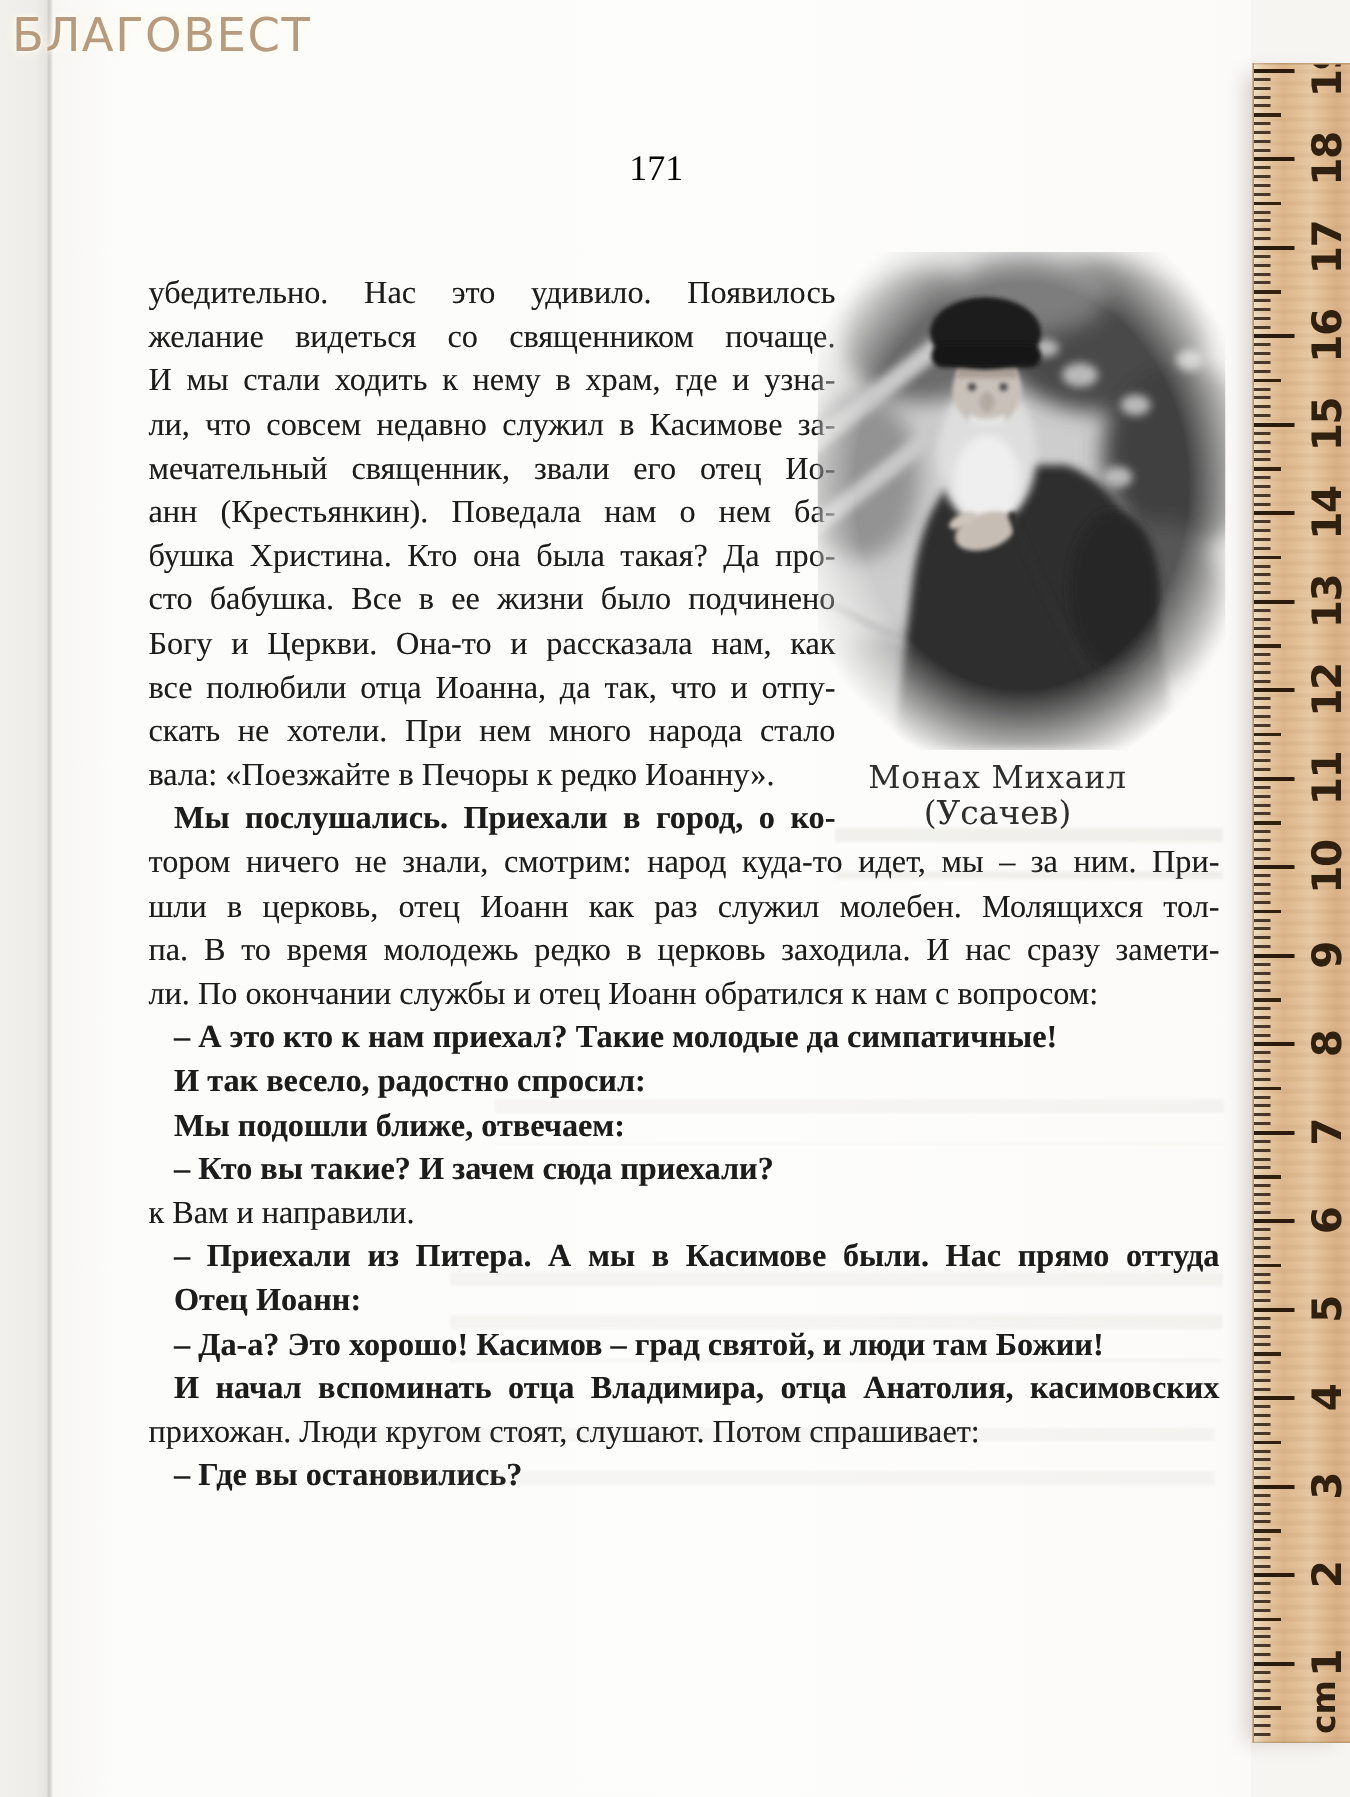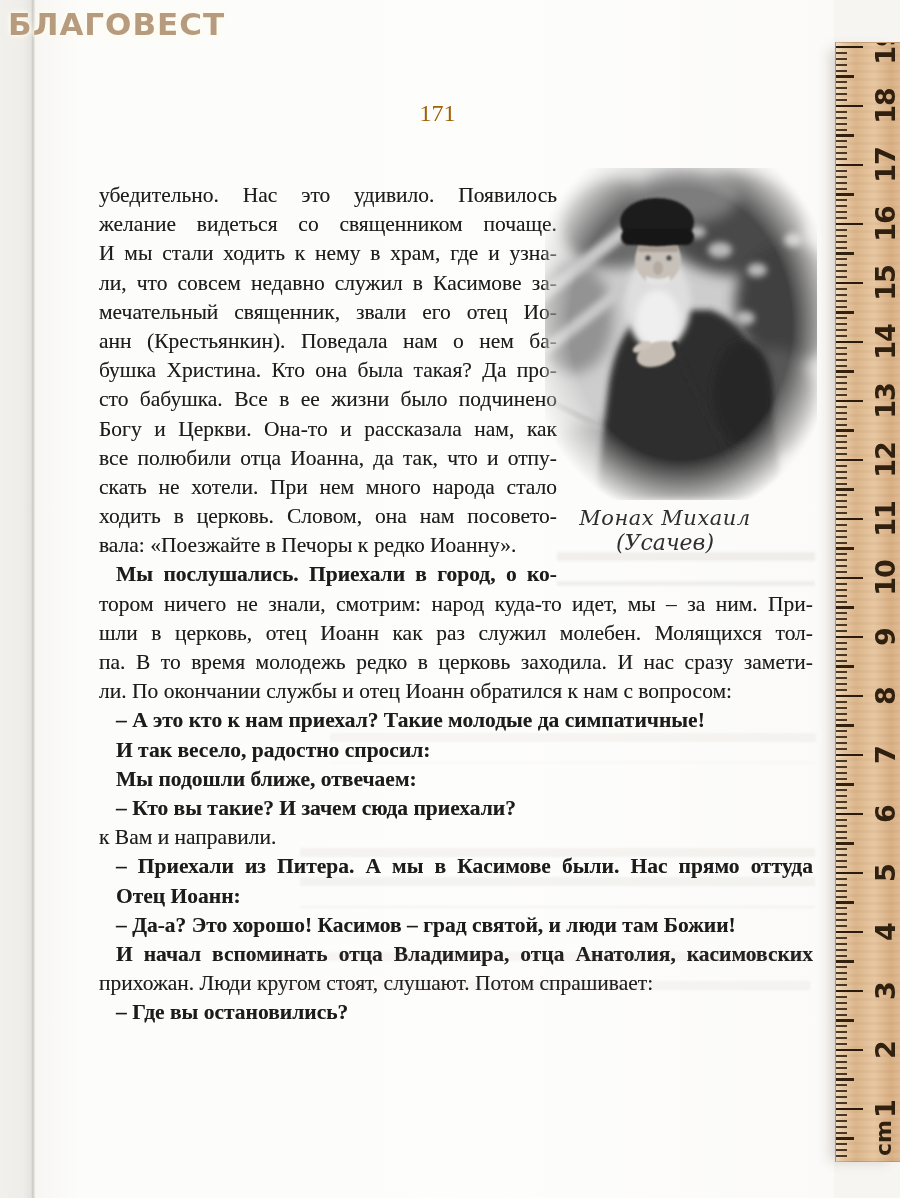--- a/index.html
+++ b/index.html
@@ -11,40 +11,40 @@
   .backdrop{position:absolute;left:0;top:0;width:33px;height:100%;
             background:linear-gradient(90deg,#f1f0ec 0%,#eeede9 70%,#e3e1dc 100%);}
   .page{position:absolute;left:33px;top:0;width:801px;height:100%;
         background:linear-gradient(90deg,#f7f6f3 0%,#fcfcfa 6%,#fdfdfc 60%,#fbfaf8 100%);}
   .page-edge{position:absolute;left:31px;top:0;width:5px;height:100%;
              background:linear-gradient(90deg,rgba(0,0,0,0) 0%,rgba(120,115,105,.28) 45%,rgba(255,255,255,.8) 100%);}
 
   
   .watermark{position:absolute;left:8px;top:6px;
              font-family:"DejaVu Sans","Liberation Sans",sans-serif;
-             font-weight:bold;font-size:31px;letter-spacing:1px;color:#b79b7e;
+             font-weight:normal;font-size:31px;letter-spacing:1px;color:#b79b7e;
              text-shadow:0 0 2px #fffdf2,0 0 5px #fffdf2,0 0 9px rgba(255,252,235,.9);}
 
   
   .pagenum{position:absolute;left:100px;top:100px;width:675px;text-align:center;
-           font-size:24px;color:#a16207;}
+           font-size:24px;color:#000000;}
 
   
   .body-text{position:absolute;left:99px;top:181px;width:714px;color:#1c1c1c;
              font-size:21.5px;text-shadow:0 0 .4px rgba(20,20,20,.4);}
   .line{height:29.2px;line-height:29.2px;white-space:nowrap;}
   .narrow{width:458px;}
   .full{width:714px;}
   .j{white-space:normal;text-align:justify;text-align-last:justify;}
   .ind{text-indent:17px;font-weight:bold;}
 
   
   .photo{position:absolute;left:545px;top:168px;width:272px;height:332px;}
   .caption{position:absolute;left:545px;top:505px;width:240px;text-align:center;
-           font-family:"DejaVu Serif","Liberation Serif",serif;font-style:italic;color:#2e2e2e;}
+           font-family:"DejaVu Serif","Liberation Serif",serif;color:#2e2e2e;}
   .cap1{font-size:21px;line-height:26px;letter-spacing:.5px;}
   .cap2{font-size:22px;line-height:24px;}
 
   
   .ghost{position:absolute;filter:blur(1.2px);
          background:repeating-linear-gradient(180deg,rgba(140,128,110,.13) 0 9px,rgba(0,0,0,0) 9px 29px);}
   .g1{left:557px;top:552px;width:258px;height:34px;opacity:.8;}
   .g2{left:330px;top:733px;width:486px;height:30px;opacity:.5;}
   .g3{left:300px;top:848px;width:515px;height:60px;opacity:.6;}
   .g4{left:250px;top:952px;width:560px;height:58px;opacity:.5;}
@@ -91,21 +91,20 @@
       <div class="line narrow j">желание видеться со священником почаще.</div>
       <div class="line narrow j">И мы стали ходить к нему в храм, где и узна-</div>
       <div class="line narrow j">ли, что совсем недавно служил в Касимове за-</div>
       <div class="line narrow j">мечательный священник, звали его отец Ио-</div>
       <div class="line narrow j">анн (Крестьянкин). Поведала нам о нем ба-</div>
       <div class="line narrow j">бушка Христина. Кто она была такая? Да про-</div>
       <div class="line narrow j">сто бабушка. Все в ее жизни было подчинено</div>
       <div class="line narrow j">Богу и Церкви. Она-то и рассказала нам, как</div>
       <div class="line narrow j">все полюбили отца Иоанна, да так, что и отпу-</div>
       <div class="line narrow j">скать не хотели. При нем много народа стало</div>
-      <div class="line narrow j">ходить в церковь. Словом, она нам посовето-</div>
       <div class="line narrow">вала: «Поезжайте в Печоры к редко Иоанну».</div>
       <div class="line narrow j ind">Мы послушались. Приехали в город, о ко-</div>
       <div class="line full j">тором ничего не знали, смотрим: народ куда-то идет, мы – за ним. При-</div>
       <div class="line full j">шли в церковь, отец Иоанн как раз служил молебен. Молящихся тол-</div>
       <div class="line full j">па. В то время молодежь редко в церковь заходила. И нас сразу замети-</div>
       <div class="line full">ли. По окончании службы и отец Иоанн обратился к нам с вопросом:</div>
       <div class="line full ind">– А это кто к нам приехал? Такие молодые да симпатичные!</div>
       <div class="line full ind">И так весело, радостно спросил:</div>
       <div class="line full ind">Мы подошли ближе, отвечаем:</div>
       <div class="line full ind">– Кто вы такие? И зачем сюда приехали?</div>

